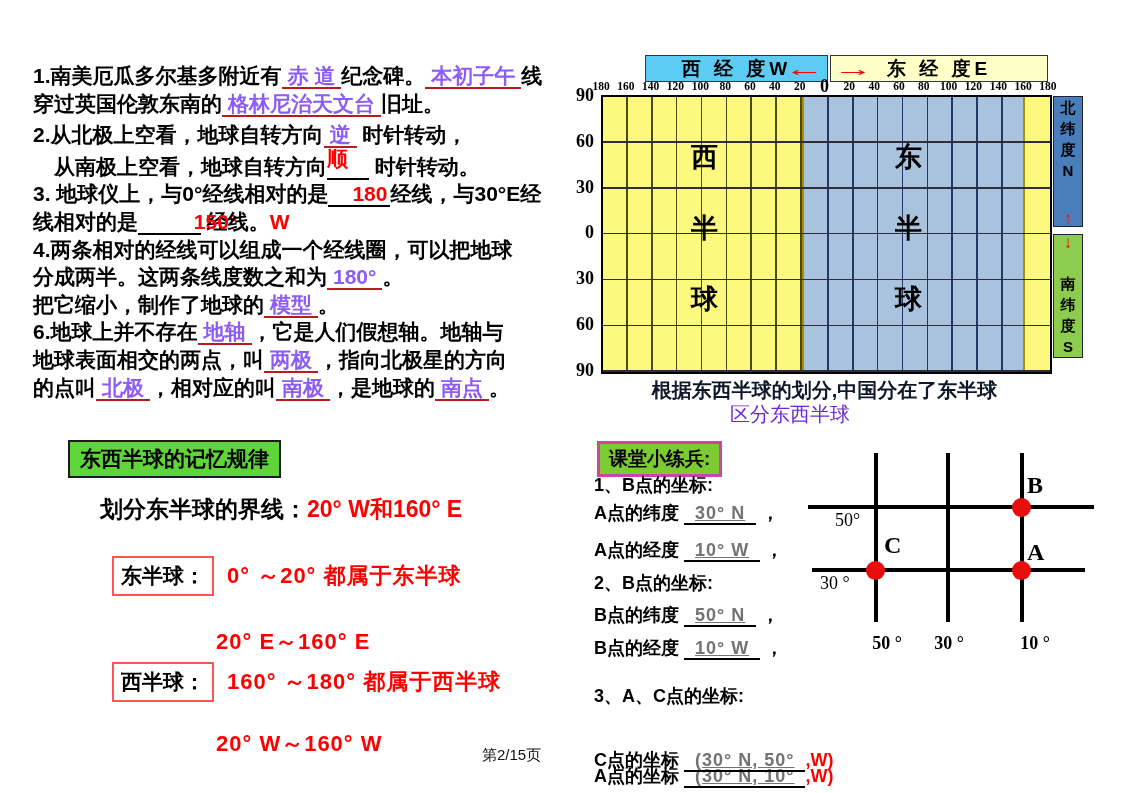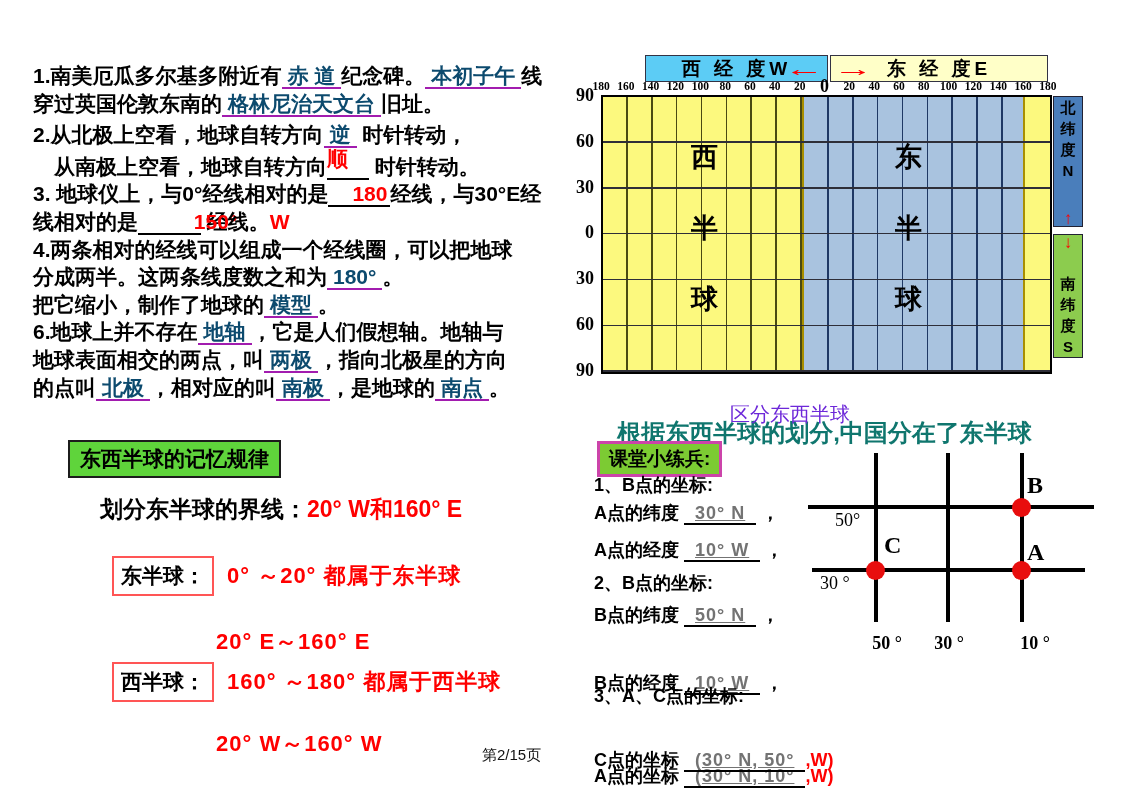--- a/index.html
+++ b/index.html
@@ -5,21 +5,21 @@
   html,body{margin:0;padding:0;background:#888;}
   .page{position:relative;width:1122px;height:793px;background:#fff;overflow:hidden;
         font-family:"Liberation Sans","DejaVu Sans",sans-serif;color:#000;}
 
   
   .qblock{position:absolute;left:33px;top:62px;}
   .qline{height:27.6px;line-height:27.6px;font-size:21px;font-weight:bold;white-space:pre;}
   .qline.sp{margin-top:4px;}
   .seg-k{color:#000;}
   .seg-r{color:#f00;}
-  .seg-ru{color:#0c4a6e;border-bottom:2px solid #a21caf;padding:0 6px;}
+  .seg-ru{color:#8b5cf6;border-bottom:2px solid #b91c1c;padding:0 6px;}
   .seg-rul{color:#f00;border-bottom:2px solid #000;padding:0 3px 0 24px;}
   .seg-ku{border-bottom:2px solid #000;}
   .seg-rol{color:#f00;display:inline-block;width:0;overflow:visible;margin-left:-34px;margin-right:34px;white-space:nowrap;}
   .seg-rhf{color:#f00;display:inline-block;width:0;overflow:visible;margin-left:-42px;margin-right:42px;transform:translateY(-8px);}
   .seg-pa{color:#737373;border-bottom:2.5px solid #000;padding:0 11px;letter-spacing:1px;text-decoration:underline;}
 
   
   .hdr{position:absolute;top:55px;height:27px;border:1.5px solid #334;box-sizing:border-box;
        display:flex;align-items:center;justify-content:center;font-weight:bold;font-size:19px;letter-spacing:4px;}
   .hdr-w{left:645px;width:183px;background:#5CCCF5;}
@@ -58,21 +58,21 @@
   
   .nsbox{position:absolute;left:1053px;width:30px;border:1px solid #223;box-sizing:border-box;
          display:flex;flex-direction:column;align-items:center;font-weight:bold;font-size:15px;line-height:21px;}
   .ns-n{top:96px;height:131px;background:#4A7EBB;}
   .ns-s{top:234px;height:124px;background:#8CCC4E;}
   .arr{color:#f00;font-size:17px;font-weight:bold;line-height:15px;}
   .ns-n .arr{order:9;margin-top:auto;}
   .ns-s .arr{order:-1;margin-bottom:auto;}
 
   
-  .cap-red{position:absolute;left:601px;top:377px;width:447px;text-align:center;color:#0f766e;font-weight:bold;font-size:24px;margin-top:40px;}
+  .cap-red{position:absolute;left:601px;top:377px;width:447px;text-align:center;color:#0f172a;font-weight:bold;font-size:20px;}
   .cap-black{position:absolute;left:580px;top:401px;width:420px;text-align:center;font-size:20px;color:#6d28d9;
              font-family:"Liberation Serif","DejaVu Serif",serif;}
 
   
   .mem-title{position:absolute;left:68px;top:440px;background:#5FD43B;border:2px solid #1c1c1c;
              padding:3px 10px;font-size:21px;font-weight:bold;}
   .mem-boundary{position:absolute;left:100px;top:494px;font-size:23px;font-weight:bold;white-space:pre;}
   .redbox{position:absolute;border:2px solid #f55;padding:4px 7px;font-size:21px;font-weight:bold;background:#fff;}
   .rb-east{left:112px;top:556px;}
   .rb-west{left:112px;top:662px;}
@@ -80,21 +80,21 @@
   .ml-e1{left:227px;top:561px;}
   .ml-e2{left:216px;top:627px;}
   .ml-w1{left:227px;top:667px;}
   .ml-w2{left:216px;top:729px;}
 
   
   .prac-title{position:absolute;left:597px;top:441px;background:#7CCB33;border:3px solid #CC44AA;
               padding:2px 9px;font-size:19px;font-weight:bold;}
   .pline{position:absolute;left:594px;font-size:18px;font-weight:bold;white-space:pre;}
   .pl-0{top:473px;}.pl-1{top:501px;}.pl-2{top:538px;}.pl-3{top:571px;}.pl-4{top:603px;}
-  .pl-5{top:671px;}.pl-6{top:684px;}.pl-7{top:732px;margin-top:32px;}.pl-8{top:748px;}
+  .pl-5{top:636px;}.pl-6{top:684px;}.pl-7{top:732px;margin-top:32px;}.pl-8{top:748px;}
 
   
   .diag{position:absolute;left:795px;top:440px;width:327px;height:235px;}
   .dline{position:absolute;background:#000;}
   .dv{width:4px;top:13px;height:169px;}
   .dv1{left:79px;}.dv2{left:151px;}.dv3{left:225px;}
   .dh{height:4px;}
   .dht{left:13px;top:65px;width:286px;}
   .dhb{left:17px;top:128px;width:273px;}
   .dot{position:absolute;width:19px;height:19px;border-radius:50%;background:#E80E0E;}

